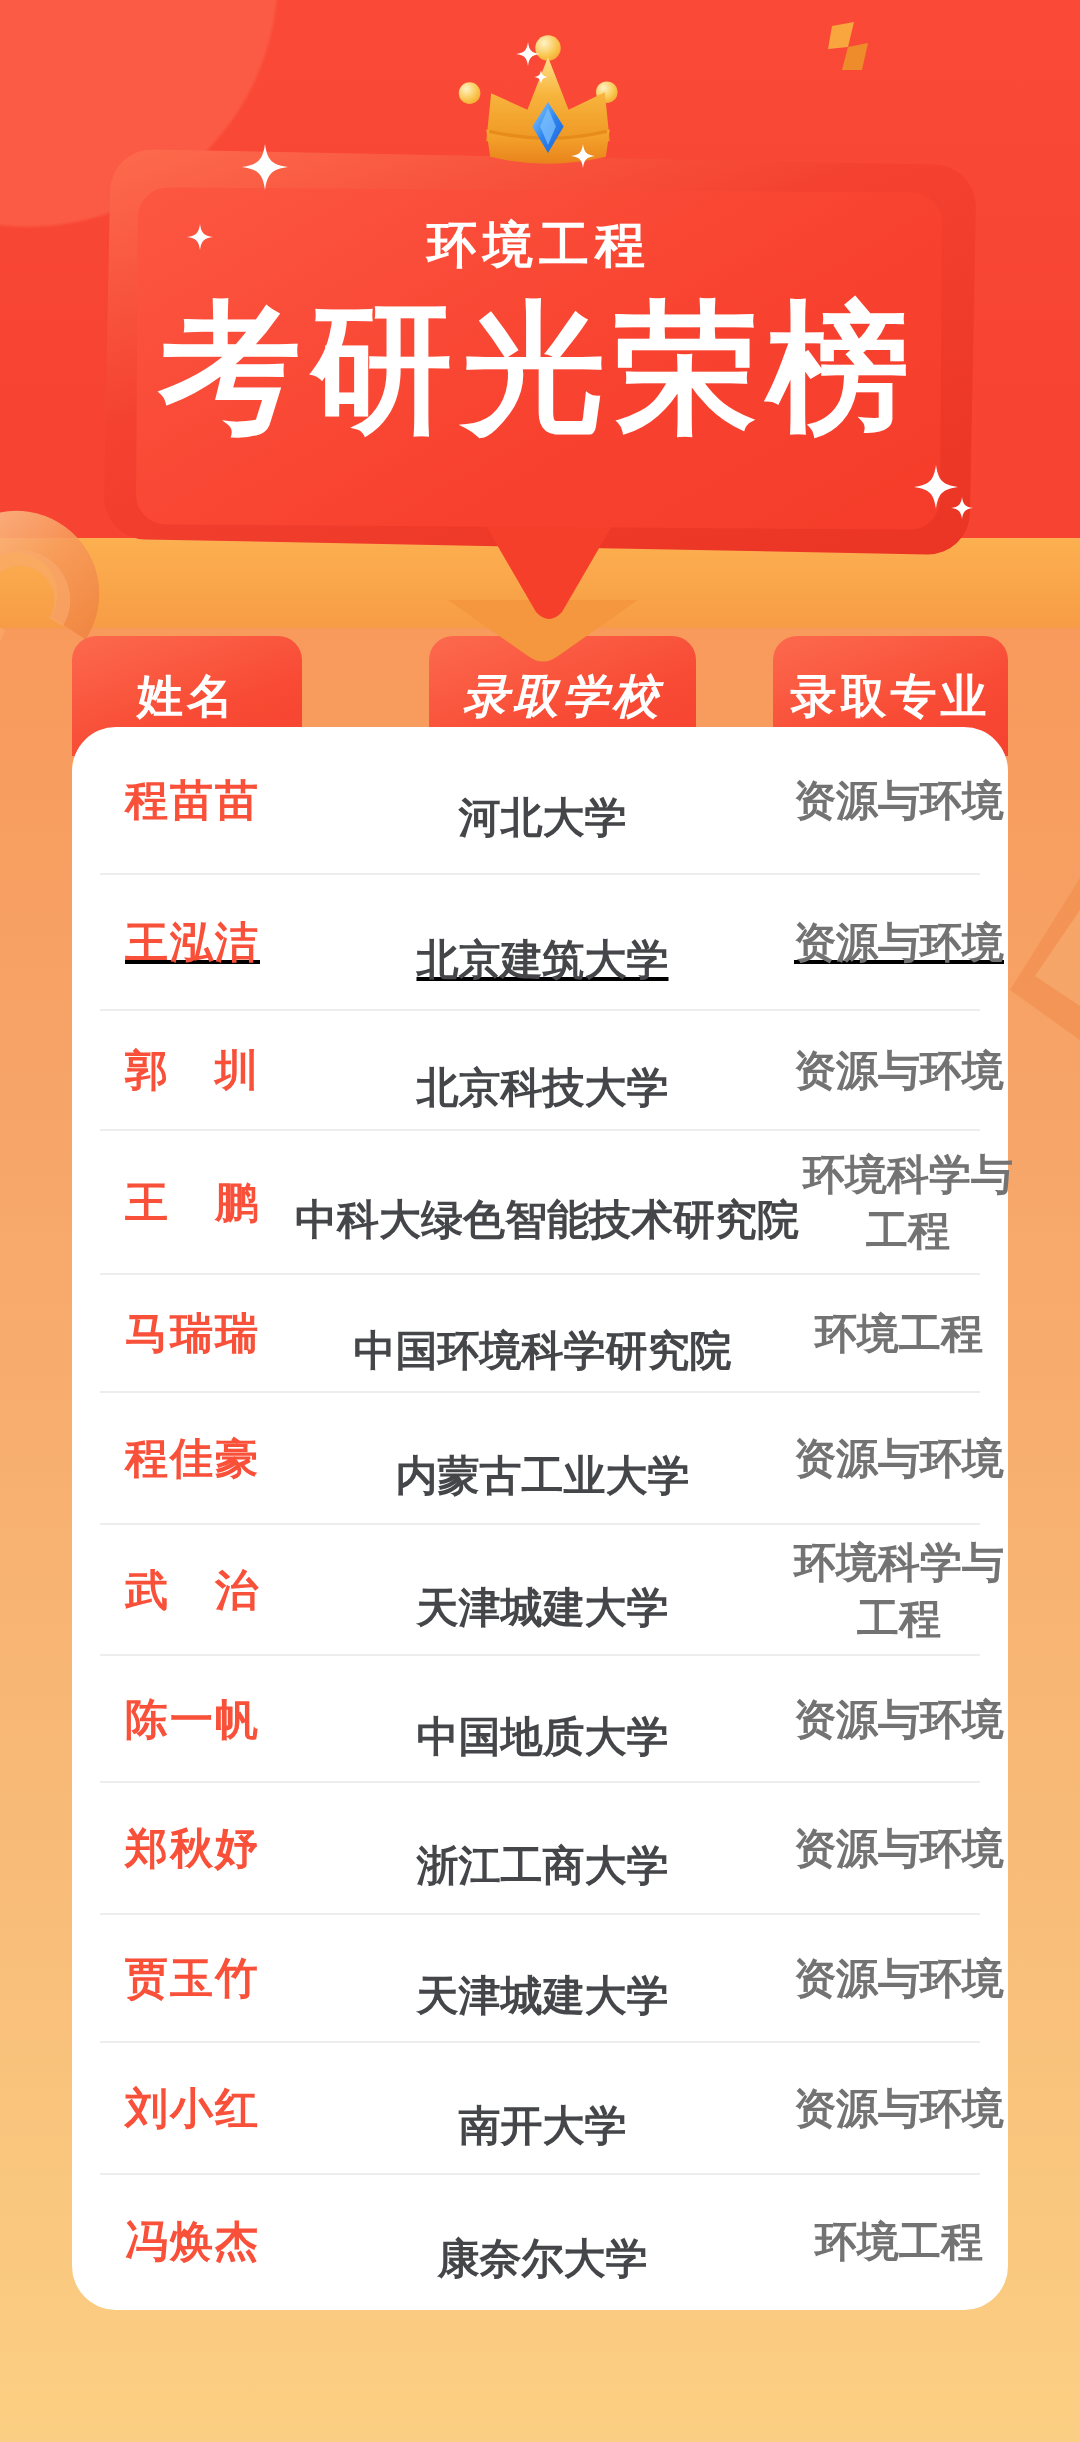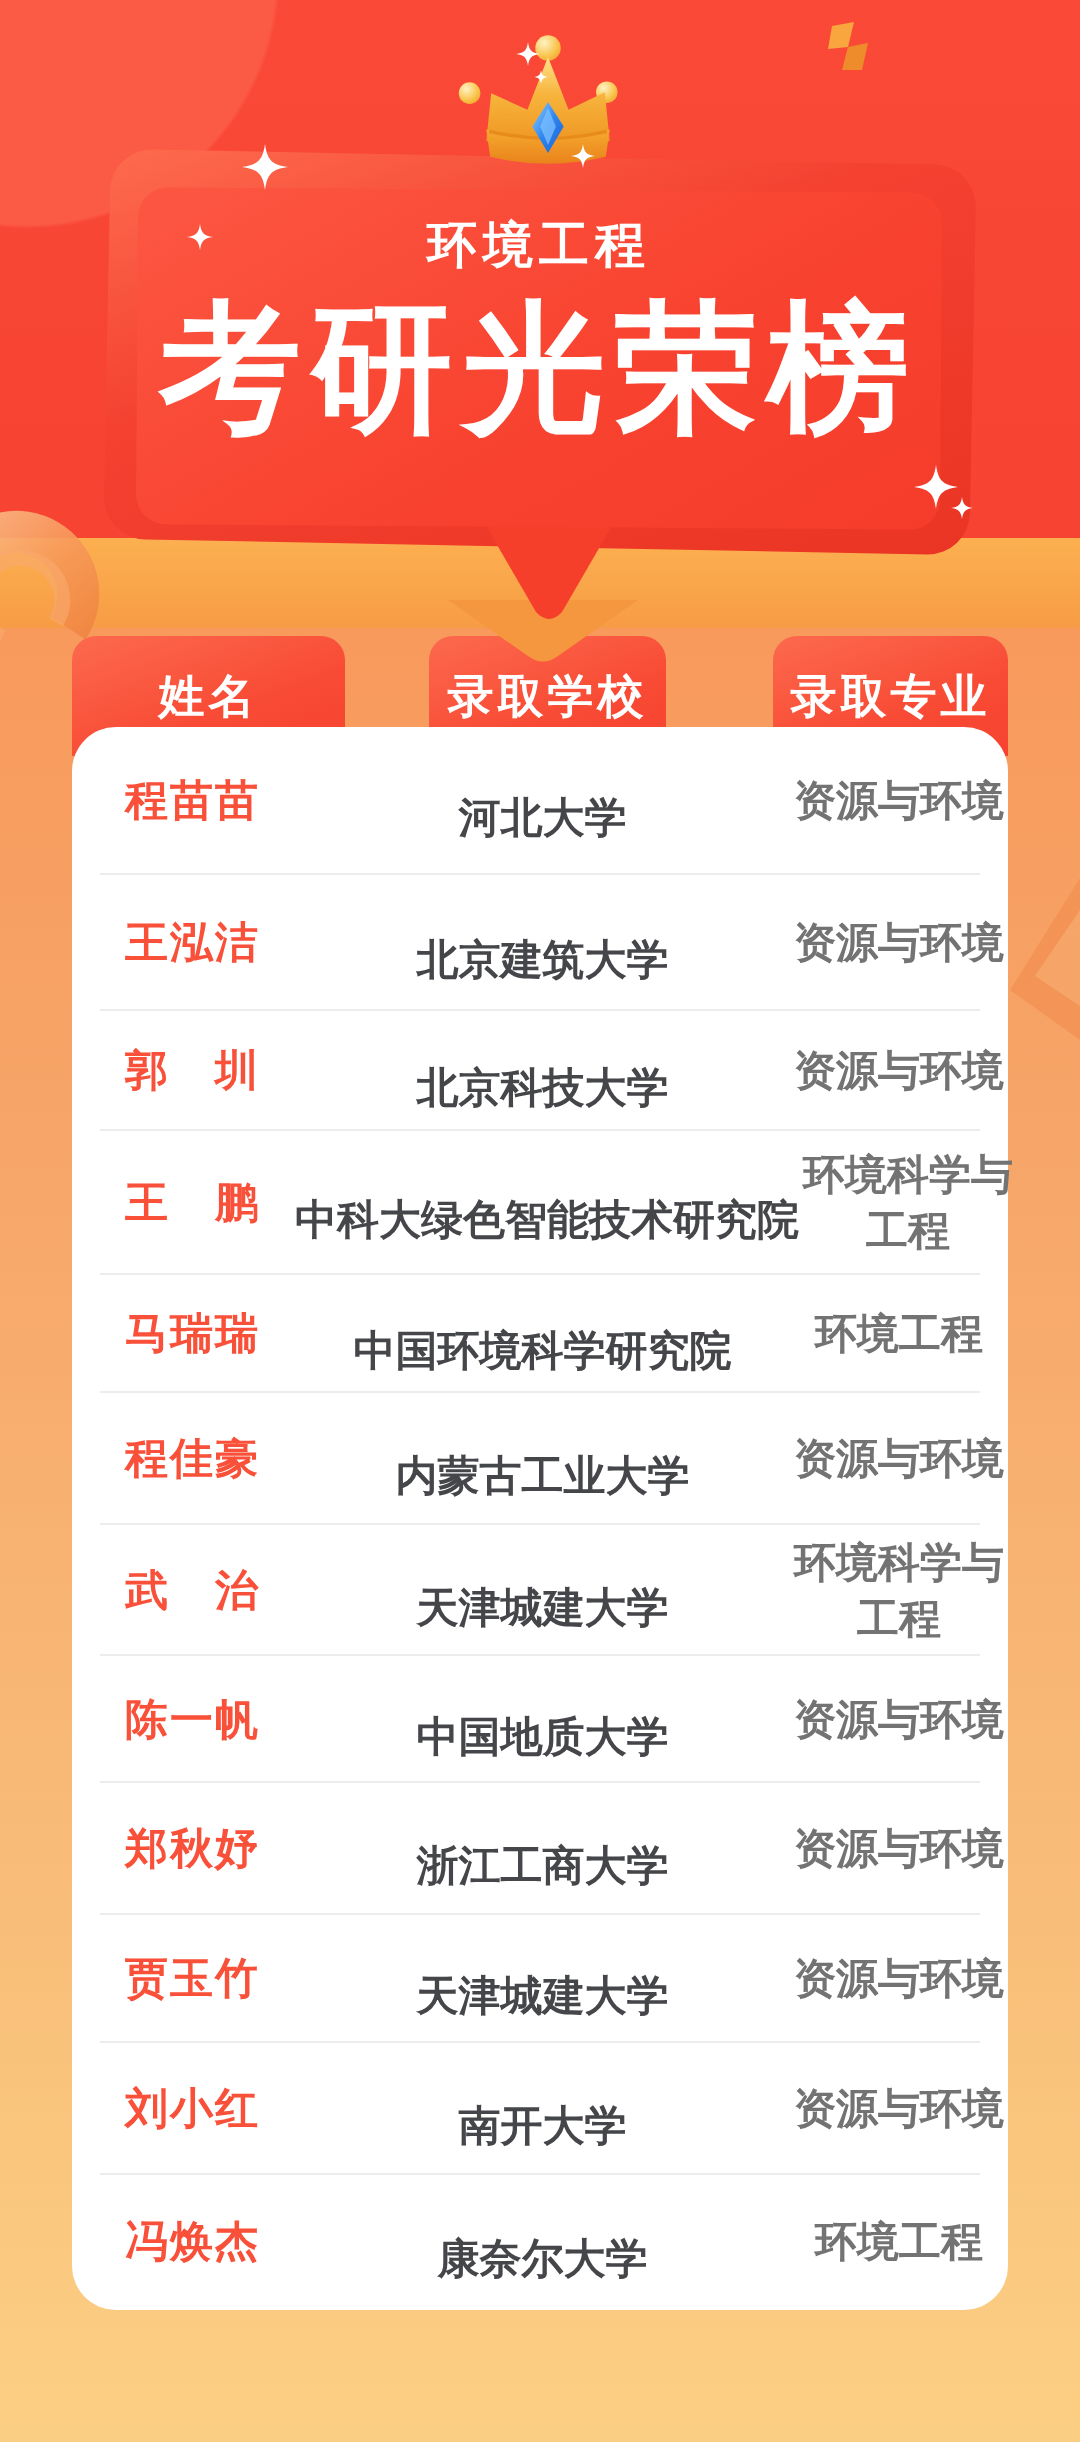--- a/index.html
+++ b/index.html
@@ -24,30 +24,30 @@
     background:linear-gradient(150deg,#fc5742 0%,#f84330 55%,#f53c2a 100%);
     transform:rotate(0.4deg);z-index:7;}
   .banner-text{position:absolute;left:137px;top:190px;width:804px;z-index:8;text-align:center;color:#fff;}
   .banner-sub{margin-top:24px;font-size:50px;line-height:62px;font-weight:bold;letter-spacing:6px;}
   .banner-title{margin-top:16px;font-size:142px;line-height:152px;font-weight:900;letter-spacing:10px;white-space:nowrap;}
   
   .tab{position:absolute;top:636px;height:120px;border-radius:24px 24px 0 0;z-index:2;
     background:linear-gradient(160deg,#fc6a4e 0%,#f84a34 62%,#f64330 100%);
     color:#fff;font-size:46px;font-weight:bold;letter-spacing:4px;text-align:center;
     display:flex;align-items:flex-start;justify-content:center;padding-top:30px;box-sizing:border-box;}
-  .tab1{left:72px;width:273px;}
-  .tab2{left:429px;width:237px;}
+  .tab1{left:72px;width:230px;}
+  .tab2{left:429px;width:267px;font-style:italic;}
   .tab3{left:773px;width:235px;}
   
   .card{position:absolute;left:72px;top:727px;width:936px;height:1583px;background:#ffffff;
     border-radius:44px;z-index:10;display:flex;flex-direction:column;}
   .row{position:relative;display:grid;grid-template-columns:170px 1fr 218px;
     padding-left:53px;box-sizing:border-box;align-items:center;border-radius:27px;}
   .row:not(:last-child)::after{content:"";position:absolute;left:28px;right:28px;bottom:0;height:2px;background:#ededed;}
-  .row:nth-child(1){height:148px;} .row:nth-child(2){height:136px;} .row:nth-child(3){height:120px;}
+  .row:nth-child(1){height:148px;} .row:nth-child(2){height:136px;text-decoration:underline;} .row:nth-child(3){height:120px;}
   .row:nth-child(4){height:144px;} .row:nth-child(5){height:118px;} .row:nth-child(6){height:132px;}
   .row:nth-child(7){height:131px;} .row:nth-child(8){height:127px;} .row:nth-child(9){height:132px;}
   .row:nth-child(10){height:128px;gap:44px;} .row:nth-child(11){height:132px;} .row:nth-child(12){height:133px;}
   .cell-name{font-size:43px;font-weight:bold;color:#f9503a;letter-spacing:2px;text-align:left;}
   .cell-school{font-size:42px;font-weight:bold;color:#454649;text-align:center;white-space:nowrap;justify-self:center;margin-top:34px;}
   .cell-major{font-size:42px;font-weight:bold;color:#737373;text-align:center;line-height:56px;}
   
   .sparkle{position:absolute;z-index:12;}
   .sp-a{left:242px;top:144px;width:46px;height:46px;}
   .sp-b{left:187px;top:224px;width:26px;height:26px;}

